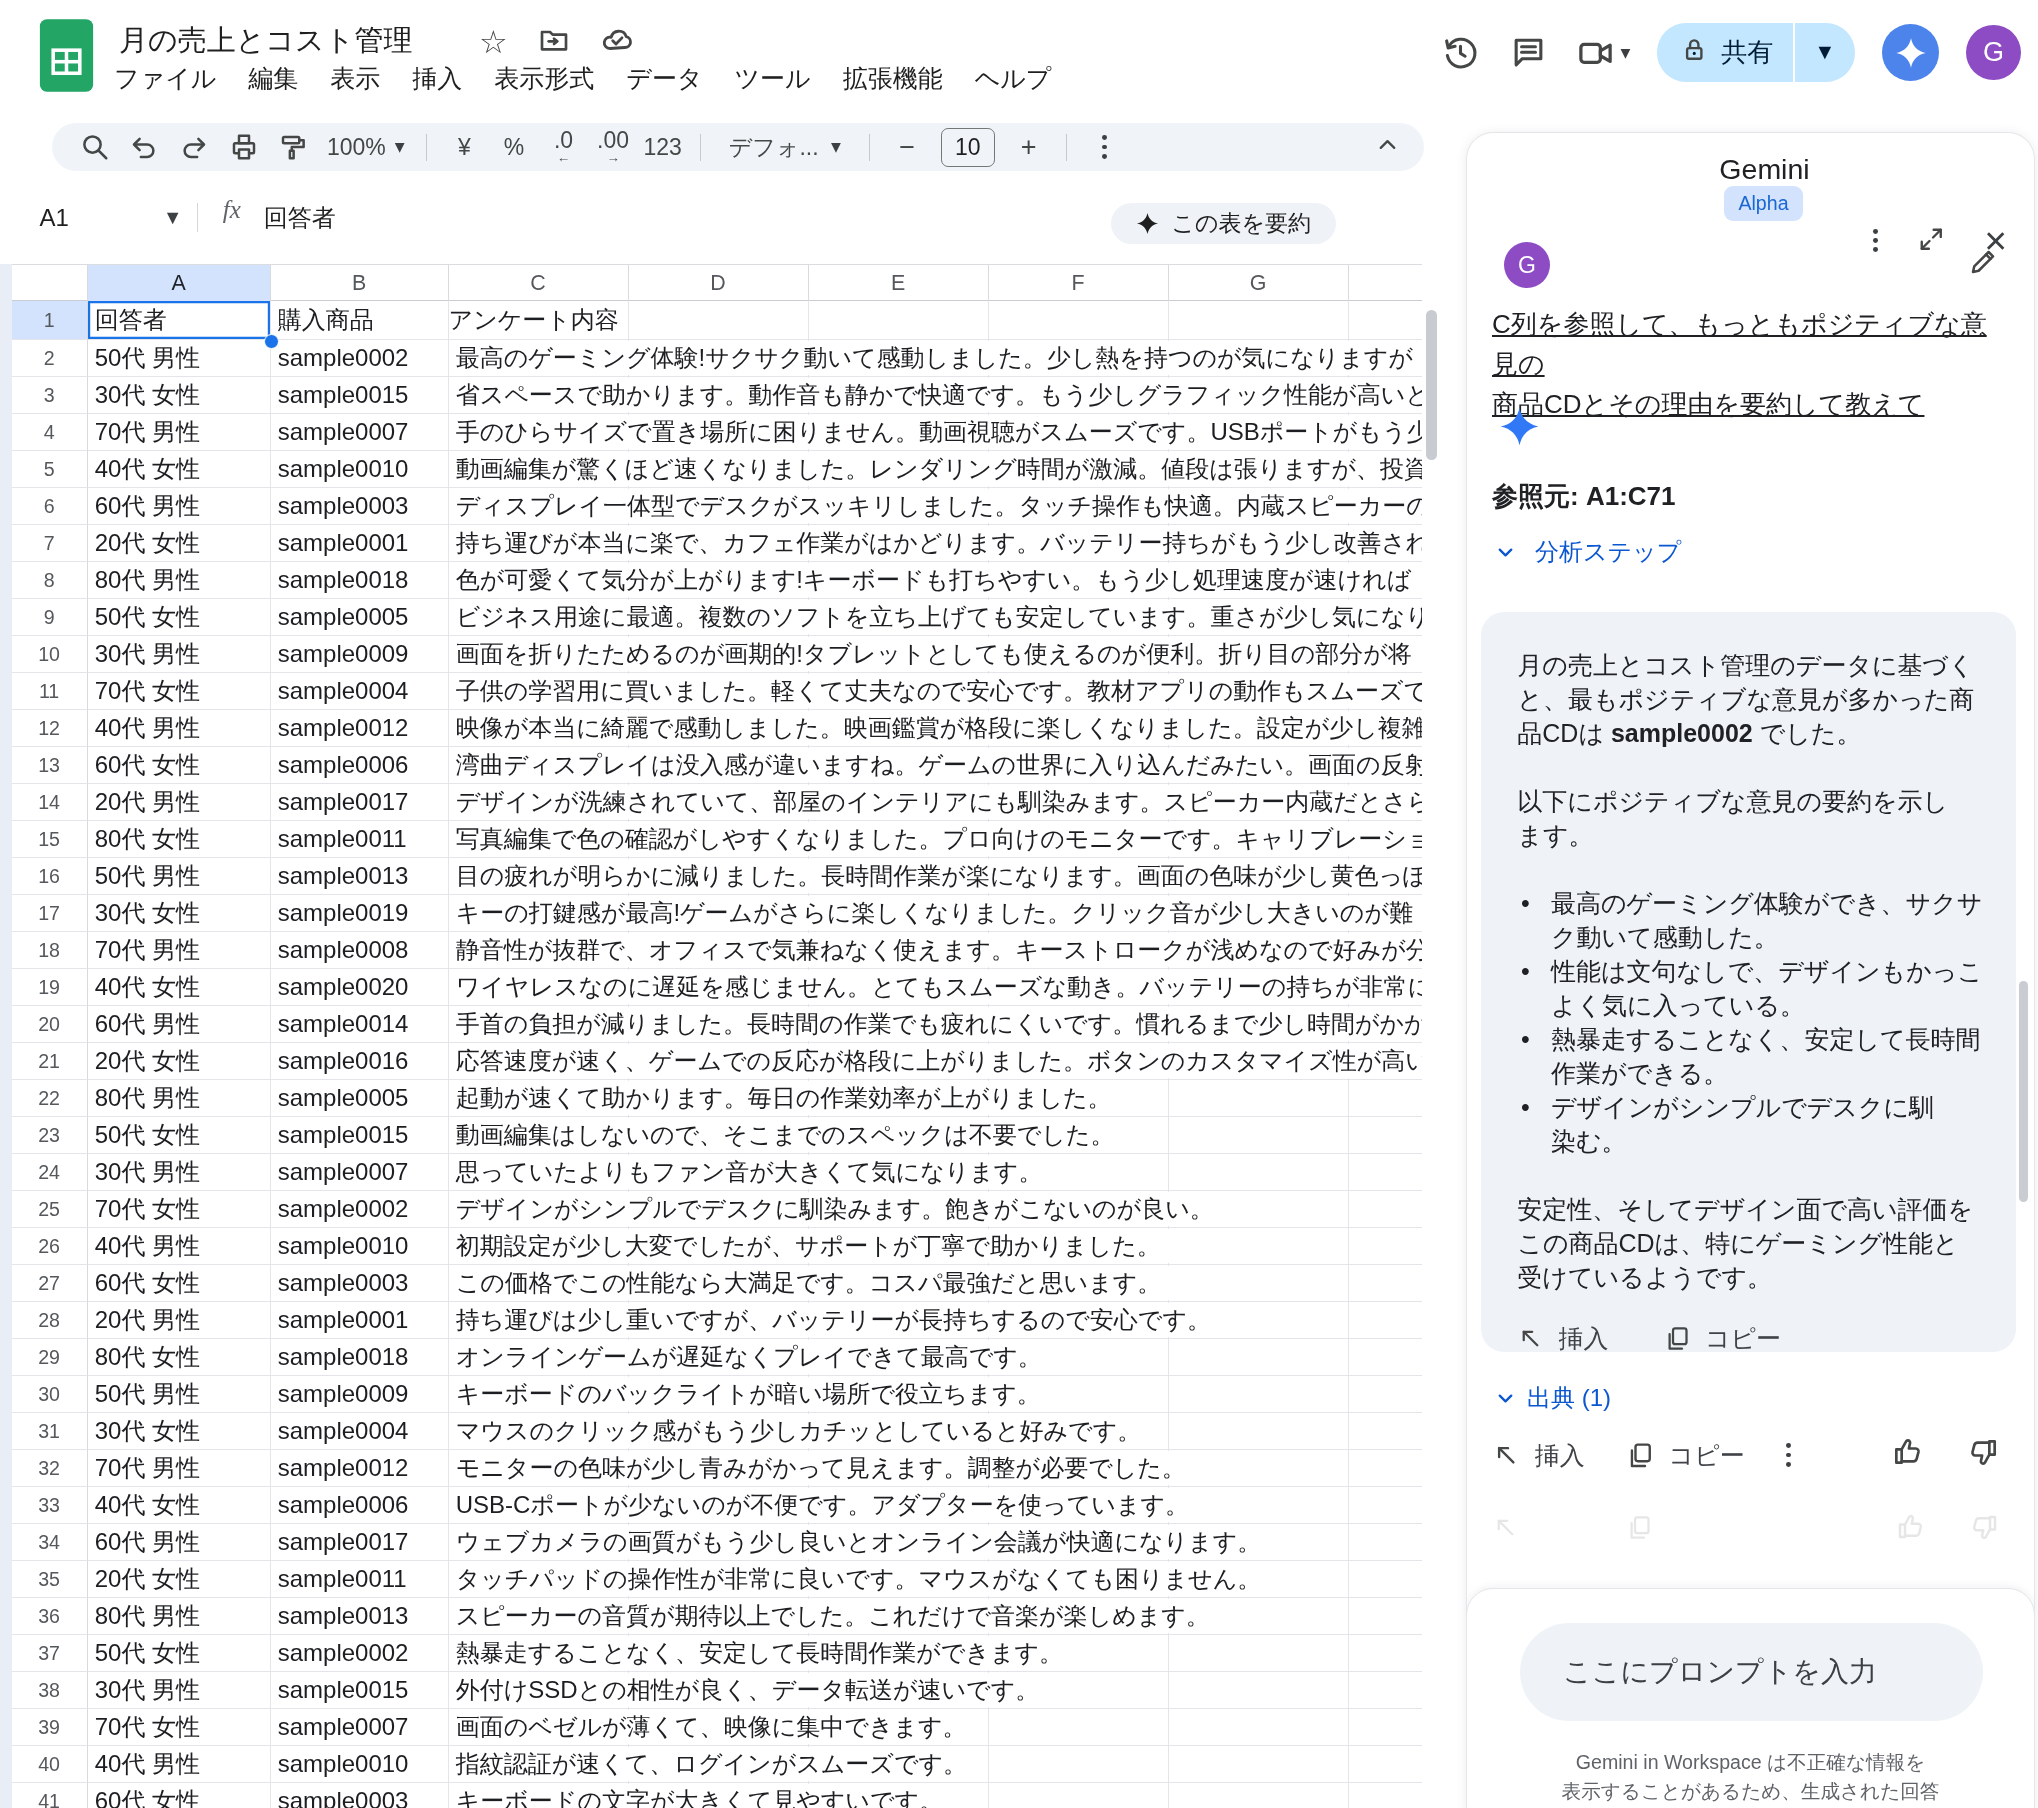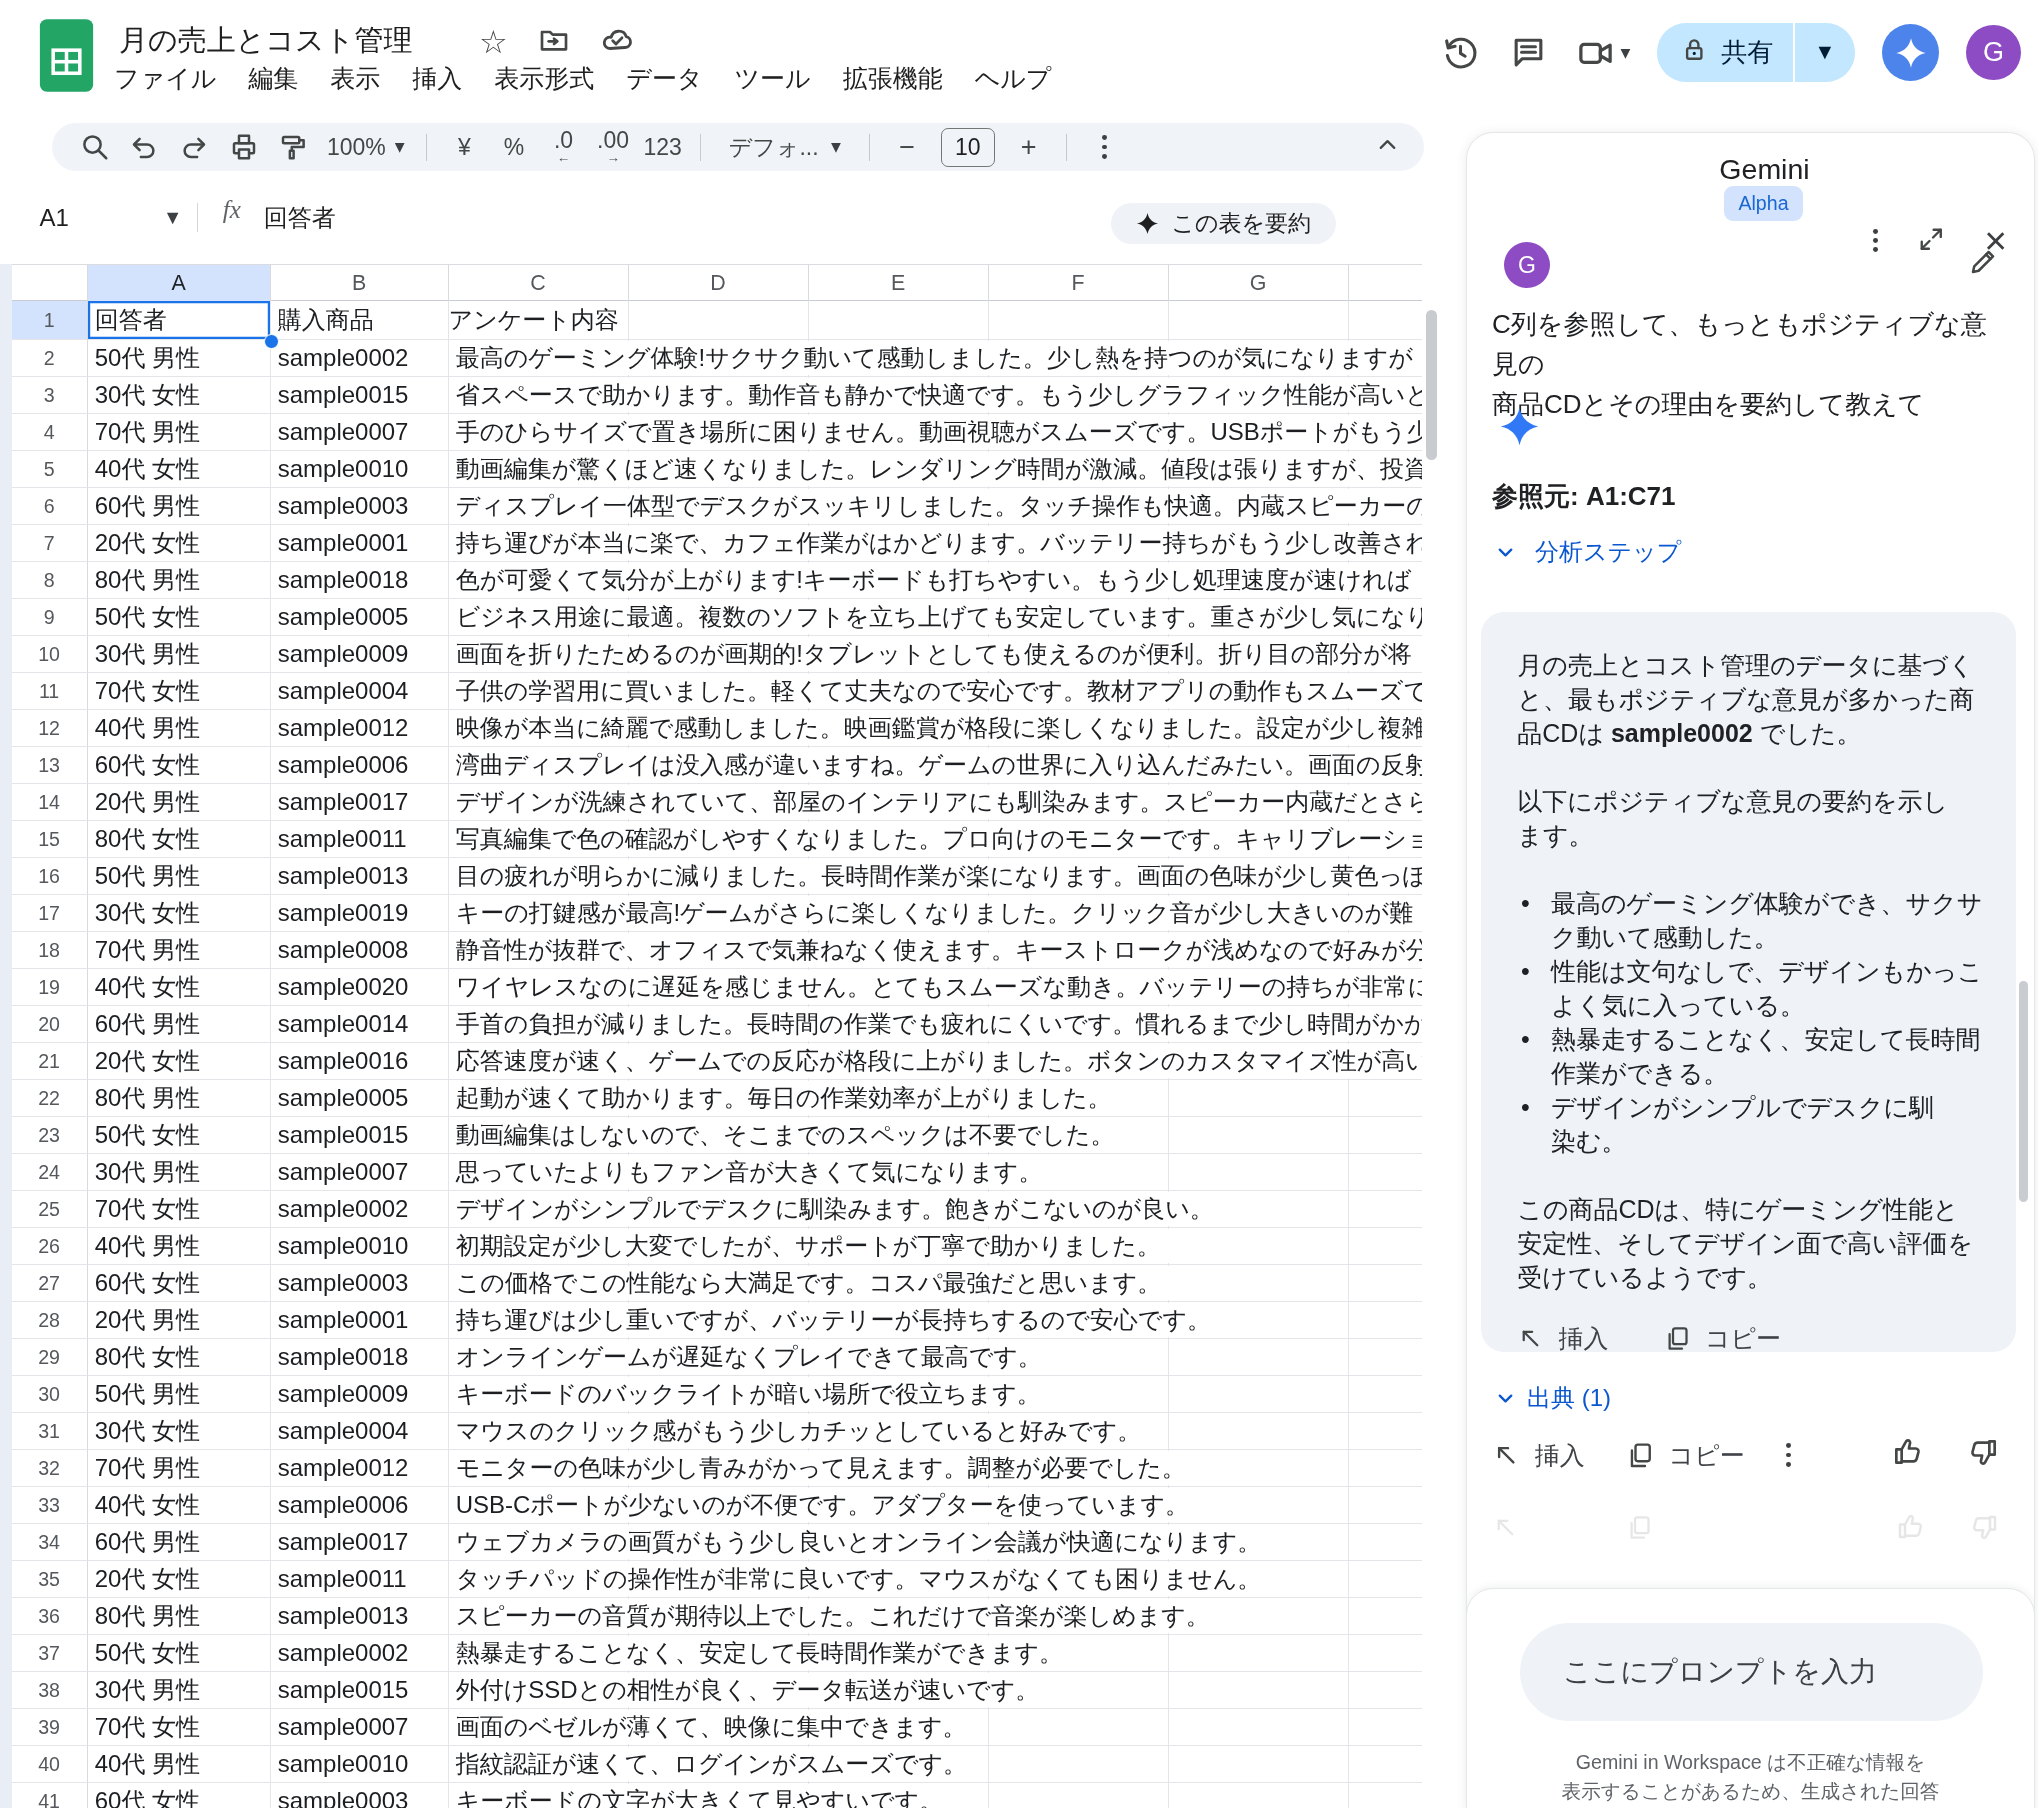--- a/index.html
+++ b/index.html
@@ -78,21 +78,21 @@
   .p-header{position:absolute;top:19.6px;left:37px;right:27px;height:46px;display:flex;align-items:center;flex-direction:column;}
   .p-title{font-size:28.5px;color:#202124;margin-left:18px;}
   .p-badge{margin-left:16px;background:#d3e3fd;color:#1967d2;font-size:19.6px;padding:6.2px 14.3px;border-radius:9px;}
   .p-hicons{margin-left:auto;display:flex;align-items:center;gap:39px;color:#3c4043;}
   .dots3{display:flex;flex-direction:column;gap:4.5px;align-items:center;}
   .dots3 i{width:4.9px;height:4.9px;border-radius:50%;background:#3c4043;}
   .p-close{font-size:39px;font-weight:300;color:#3c4043;line-height:1;}
   .p-avatar-row{position:absolute;top:109px;left:37px;right:36px;display:flex;align-items:flex-start;}
   .p-avatar{width:46px;height:46px;border-radius:50%;background:#8e4cc4;color:#fff;display:flex;align-items:center;justify-content:center;font-size:23px;}
   .p-pencil{margin-left:auto;margin-top:5.3px;}
-  .p-prompt{position:absolute;top:171px;left:25px;right:25px;font-size:26px;line-height:40px;color:#202124;}
+  .p-prompt{position:absolute;top:171px;left:25px;right:25px;font-size:26px;line-height:40px;color:#202124;text-decoration:underline;}
   .p-bluestar{position:absolute;top:273px;left:32px;}
   .p-ref{position:absolute;top:346px;left:25px;font-size:26px;font-weight:bold;color:#202124;}
   .p-analysis{position:absolute;top:403px;left:27px;display:flex;align-items:center;gap:18px;font-size:24px;color:#0b57d0;}
   .chev{width:23px;height:23px;}
 
   .p-card{position:absolute;top:479px;left:14.3px;width:535px;height:740px;background:#eff3f8;border-radius:23px;box-sizing:border-box;
     padding:36px 30px 0 36px;font-size:25px;line-height:34px;color:#202124;overflow:hidden;}
   .p-card .para{margin-bottom:34px;}
   .p-card .para:last-of-type{margin-bottom:0;}
   .bullets .bl{display:flex;}
@@ -935,22 +935,22 @@
             </div>
             <div class="bl">
               <span class="dot">•</span>
               <span>
                 <div>デザインがシンプルでデスクに馴</div>
                 <div>染む。</div>
               </span>
             </div>
           </div>
           <div class="para">
+            <div>安定性、そしてデザイン面で高い評価を</div>
             <div>この商品CDは、特にゲーミング性能と</div>
-            <div>安定性、そしてデザイン面で高い評価を</div>
             <div>受けているようです。</div>
           </div>
         </div>
       <div class="cardbtns">
         <span class="iconbtn">
           <svg class="ic" width="27" height="27" viewBox="0 0 24 24">
               <line x1="18" y1="18" x2="6" y2="6"></line>
               <polyline points="6,13.5 6,6 13.5,6"></polyline>
             </svg>
           <span>挿入</span>

